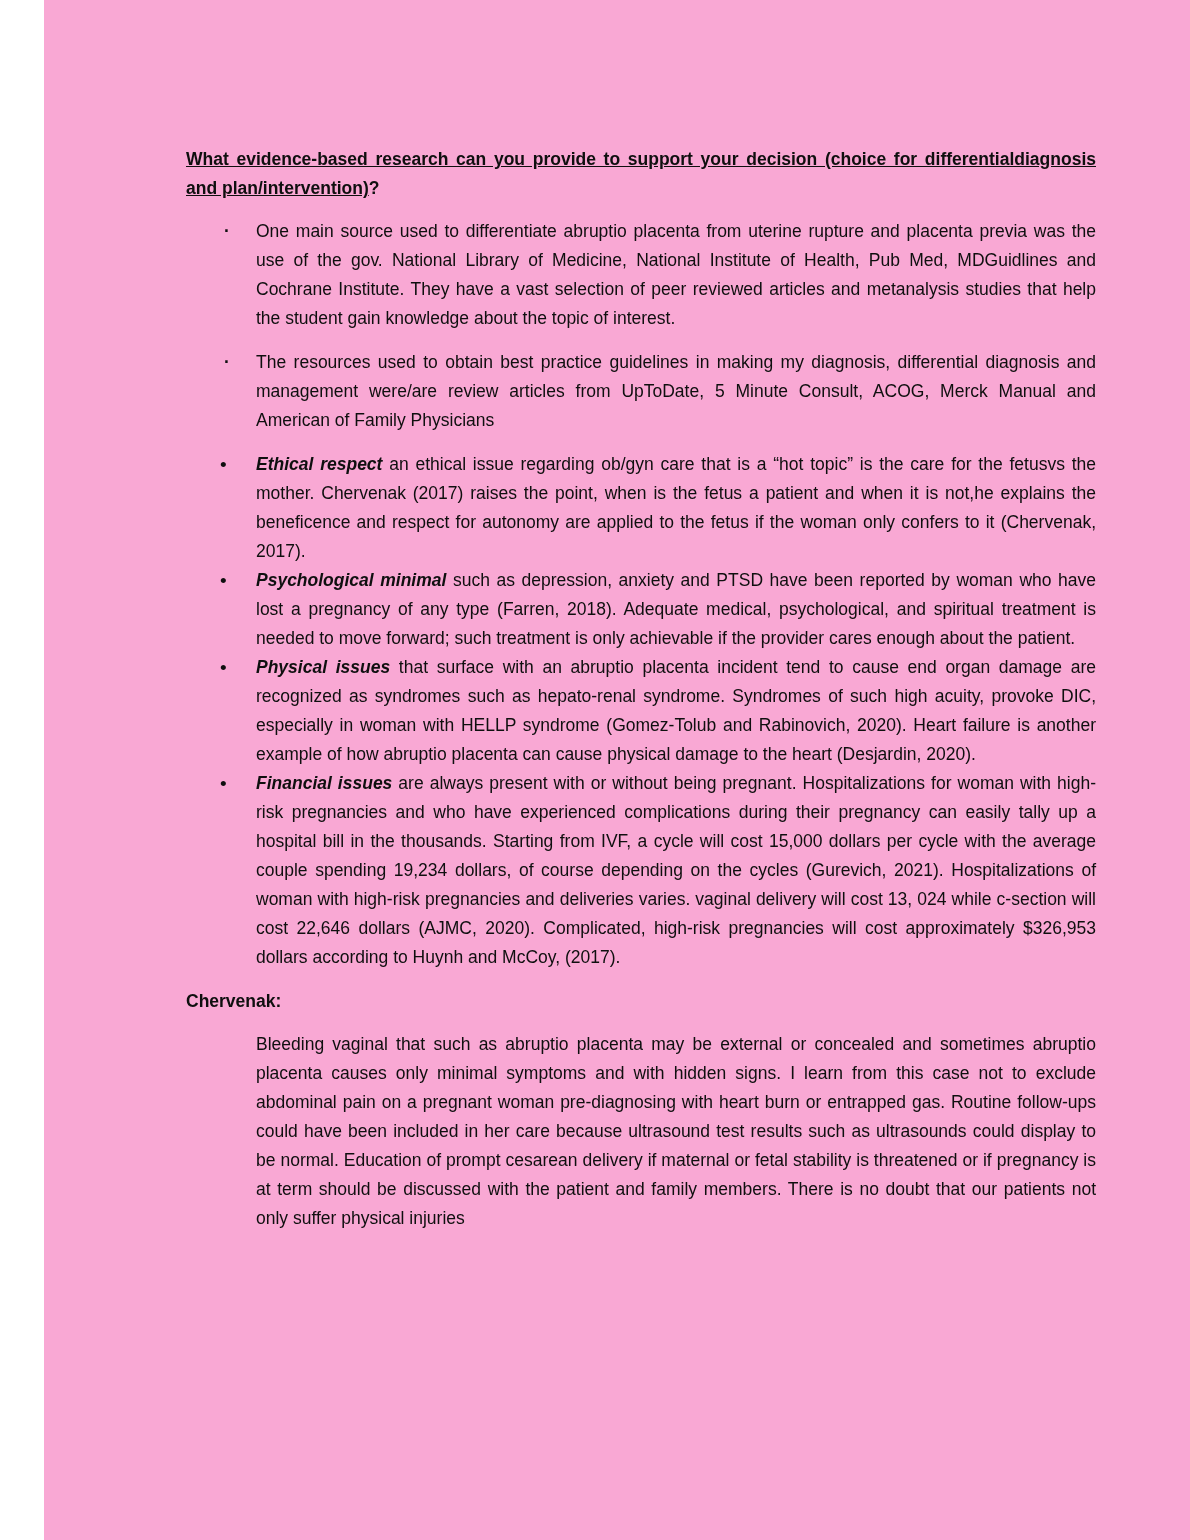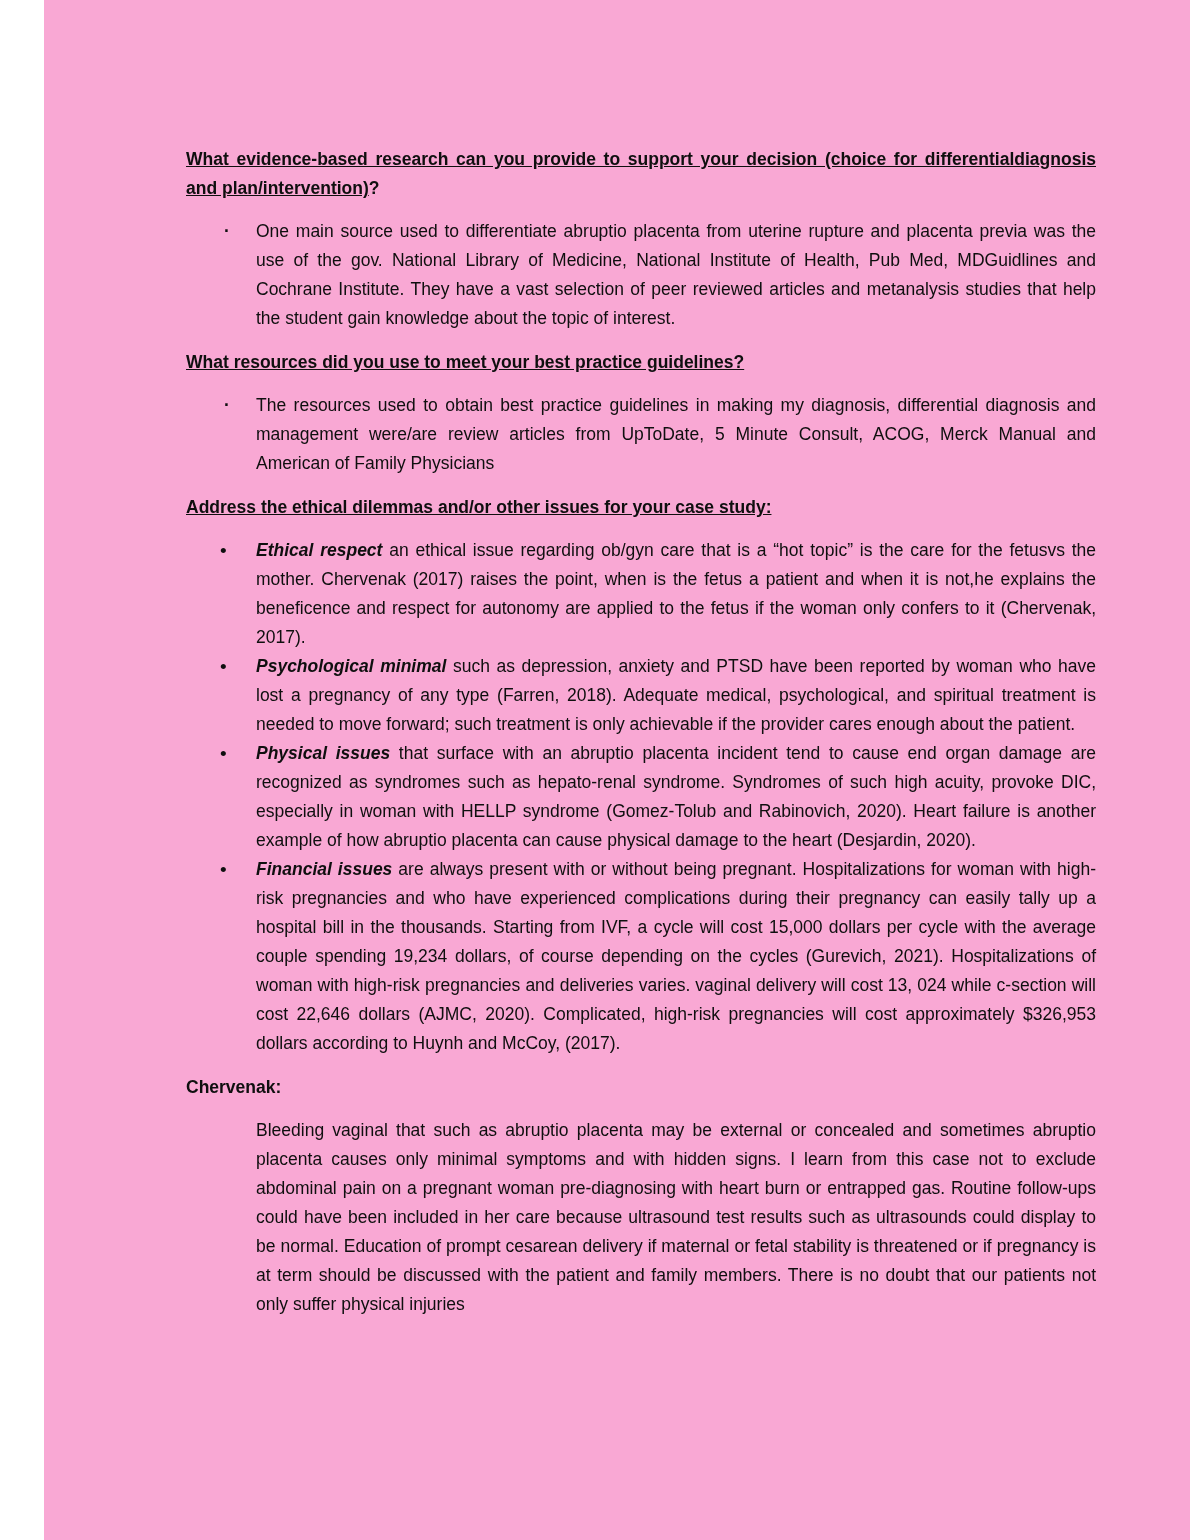--- a/index.html
+++ b/index.html
@@ -69,32 +69,26 @@
 
   <div class="doc-heading">
     <span class="u">What evidence-based research can you provide to support your decision (choice for differentialdiagnosis and plan/intervention)</span><span>?</span>
   </div>
   <ul class="doc-list dot-list">
     <li>
       <span>One main source used to differentiate abruptio placenta from uterine rupture and placenta previa was the use of the gov. National Library of Medicine, National Institute of Health, Pub Med, MDGuidlines and Cochrane Institute. They have a vast selection of peer reviewed articles and metanalysis studies that help the student gain knowledge about the topic of interest.</span>
     </li>
   </ul>
 
-  <div class="doc-heading">
-    <span class="u">What resources did you use to meet your best practice guidelines?</span>
-  </div>
   <ul class="doc-list dot-list">
     <li>
       <span>The resources used to obtain best practice guidelines in making my diagnosis, differential diagnosis and management were/are review articles from UpToDate, 5 Minute Consult, ACOG, Merck Manual and American of Family Physicians</span>
     </li>
   </ul>
 
-  <div class="doc-heading">
-    <span class="u">Address the ethical dilemmas and/or other issues for your case study:</span>
-  </div>
   <ul class="doc-list disc-list">
     <li>
       <span class="lead">Ethical respect</span><span> an ethical issue regarding ob/gyn care that is a “hot topic” is the care for the fetusvs the mother. Chervenak (2017) raises the point, when is the fetus a patient and when it is not,he explains the beneficence and respect for autonomy are applied to the fetus if the woman only confers to it (Chervenak, 2017).</span>
     </li>
     <li>
       <span class="lead">Psychological minimal</span><span> such as depression, anxiety and PTSD have been reported by woman who have lost a pregnancy of any type (Farren, 2018). Adequate medical, psychological, and spiritual treatment is needed to move forward; such treatment is only achievable if the provider cares enough about the patient.</span>
     </li>
     <li>
       <span class="lead">Physical issues</span><span> that surface with an abruptio placenta incident tend to cause end organ damage are recognized as syndromes such as hepato-renal syndrome. Syndromes of such high acuity, provoke DIC, especially in woman with HELLP syndrome (Gomez-Tolub and Rabinovich, 2020). Heart failure is another example of how abruptio placenta can cause physical damage to the heart (Desjardin, 2020).</span>
     </li>

